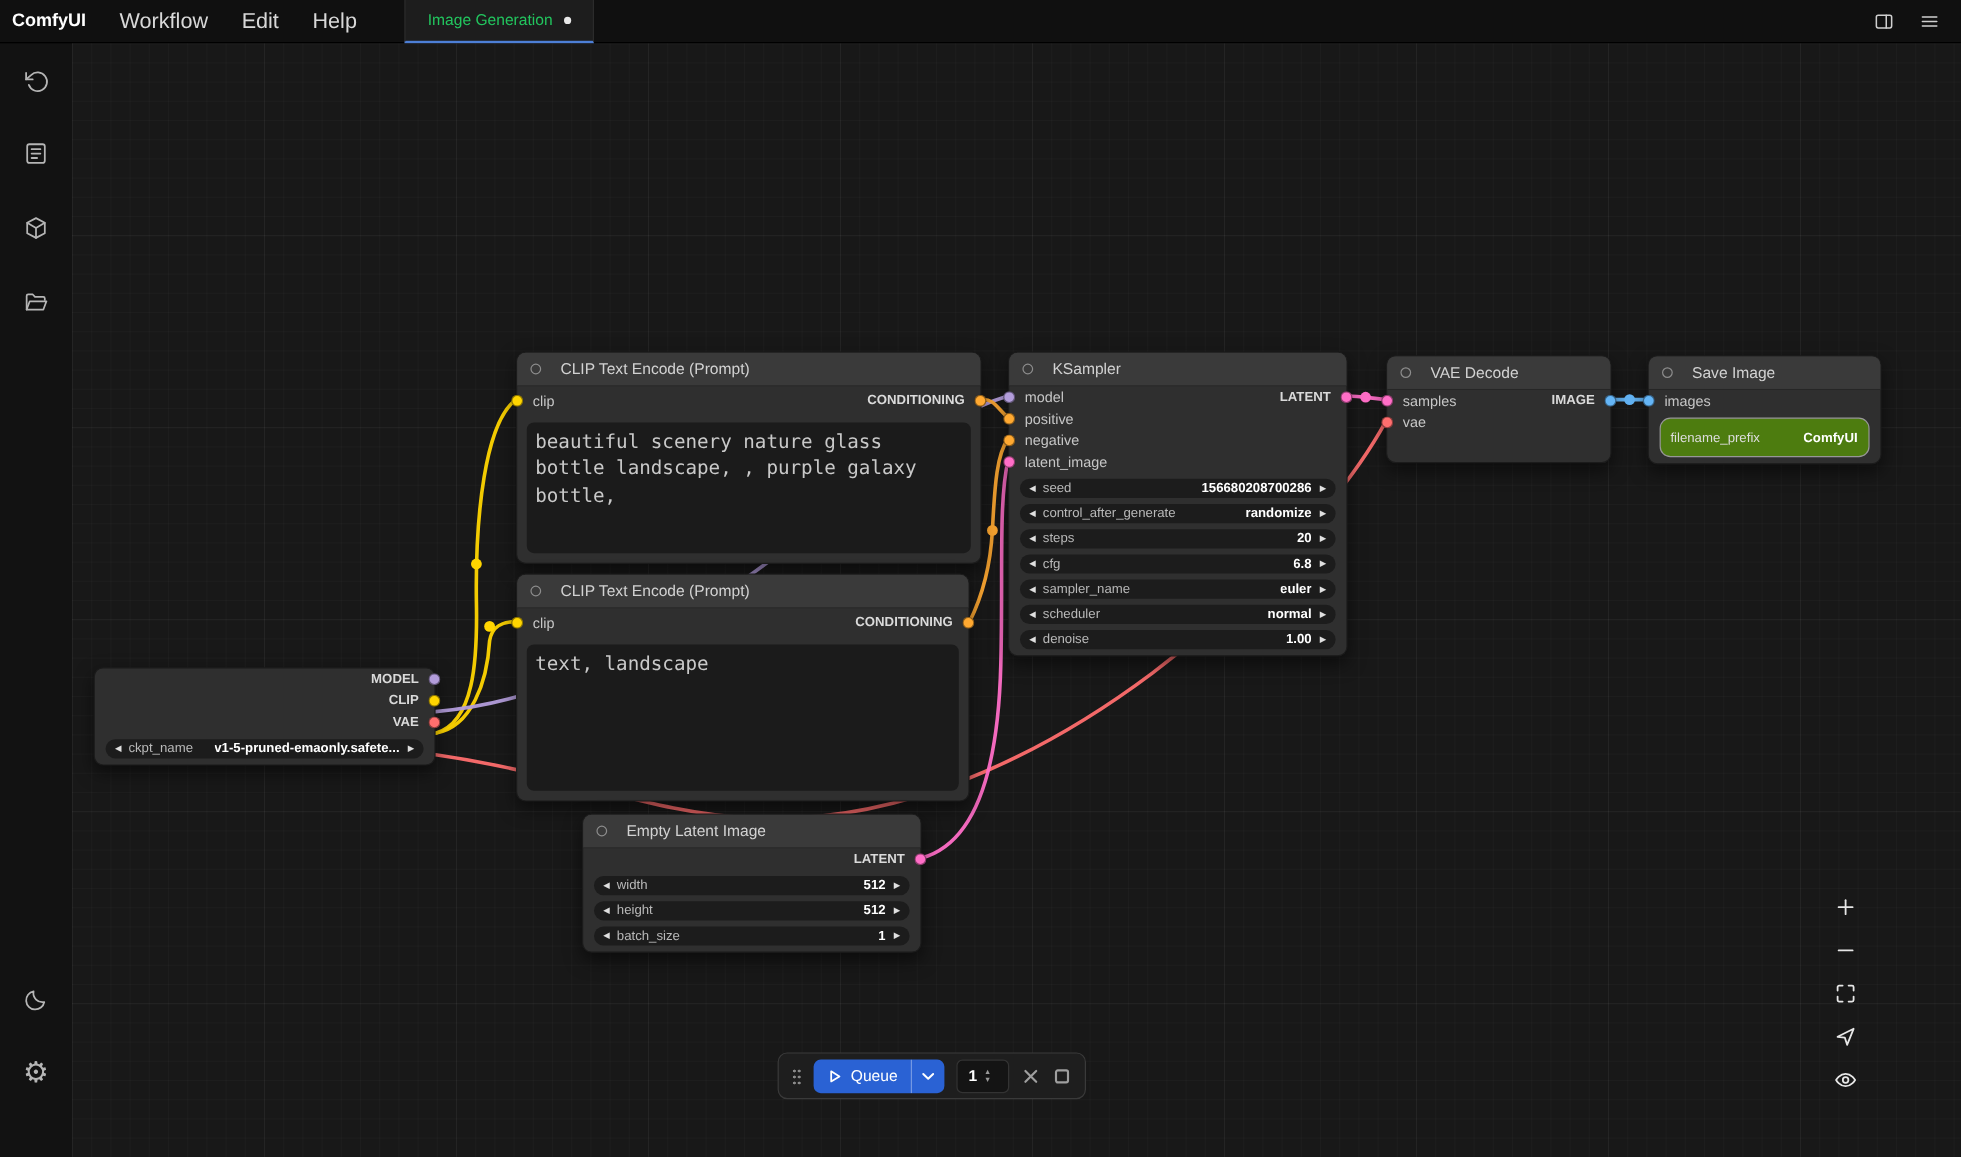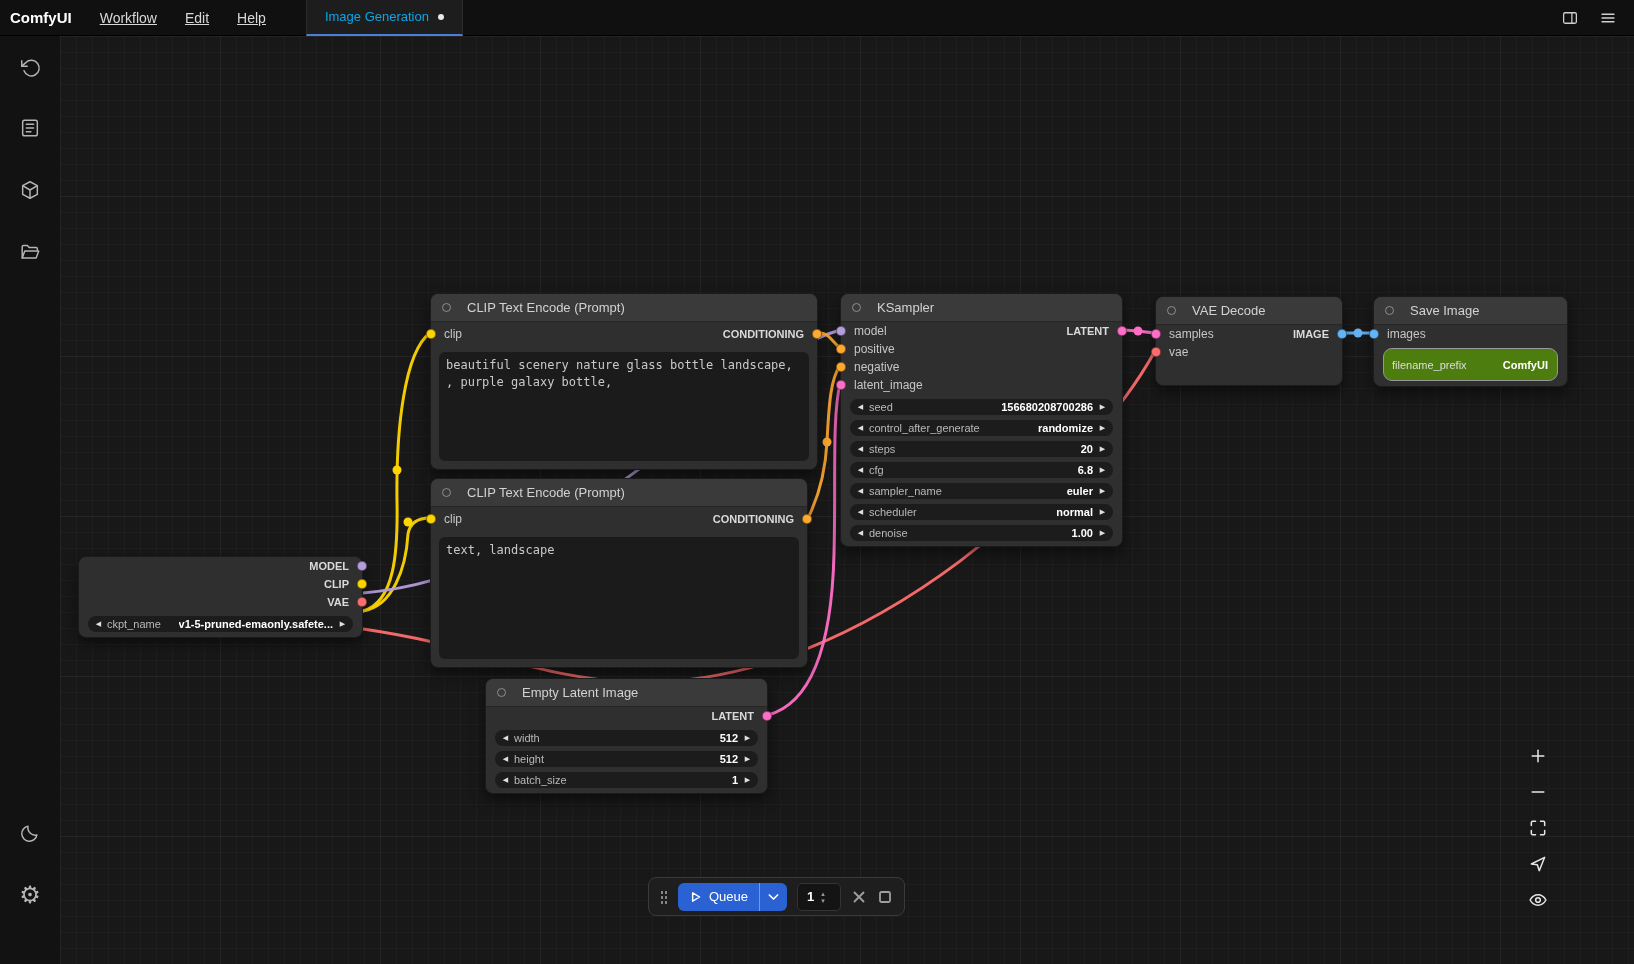--- a/index.html
+++ b/index.html
@@ -4,25 +4,25 @@
 <style>
   * { box-sizing: border-box; margin: 0; padding: 0; }
   html,body { width:1634px; height:964px; overflow:hidden; background:#111;
     font-family:"Liberation Sans", sans-serif; }
 
   
   .topbar { position:absolute; left:0; top:0; width:1634px; height:36px;
     background:#101010; display:flex; align-items:center; z-index:20;
     border-bottom:1px solid #000; }
   .logo { color:#fff; font-weight:bold; font-size:15px; padding:0 14px 0 10px; }
-  .menu-item { color:#d8d8d8; font-size:14px; padding:0 14px; height:36px;
-    display:flex; align-items:center; cursor:pointer;text-decoration:underline; }
+  .menu-item { color:#d8d8d8; font-size:18px; padding:0 14px; height:36px;
+    display:flex; align-items:center; cursor:pointer; }
   .tab { margin-left:26px; height:36px; display:flex; align-items:center; gap:9px;
     padding:0 18px; background:#1d1d1d; border-left:1px solid #2b2b2b;
-    border-right:1px solid #2b2b2b; border-bottom:2px solid #4d7fd6; color:#0ea5e9;
+    border-right:1px solid #2b2b2b; border-bottom:2px solid #4d7fd6; color:#22c55e;
     font-size:13px; cursor:pointer; }
   .tab-dot { width:6px; height:6px; border-radius:50%; background:#e8e8e8; }
   .topbar-right { margin-left:auto; display:flex; align-items:center; gap:10px;
     padding-right:12px; }
   .icon-btn { width:28px; height:28px; display:flex; align-items:center;
     justify-content:center; color:#cfcfcf; cursor:pointer; border-radius:4px; }
   .icon-btn svg { width:18px; height:18px; stroke:currentColor; fill:none;
     stroke-width:1.7; stroke-linecap:round; stroke-linejoin:round; }
 
   
@@ -76,21 +76,21 @@
     cursor:pointer; }
   .arr { width:11px; text-align:center; color:#e0e0e0; font-size:7px; }
   .arr.left::before { content:"◀"; } .arr.right::before { content:"▶"; }
   .wlabel { margin-left:3px; white-space:nowrap; }
   .wvalue { margin-left:auto; margin-right:4px; color:#fff; font-weight:bold;
     white-space:nowrap; overflow:hidden; text-overflow:ellipsis; }
   .widget.text-widget { background:#4d7c0f; border:1px solid #979797; height:33px; }
   .widget.text-widget .wlabel { color:#ddd; }
 
   .textbox { margin:6px 8px 8px; background:#1b1b1b; border-radius:6px;
-    padding:5px 7px; font-family:"DejaVu Sans Mono", monospace; font-size:12px;
+    padding:5px 7px; font-family:"DejaVu Sans Mono", monospace; font-size:16px;
     color:#c9c9c9; line-height:1.4; overflow:hidden; cursor:text; }
   .spacer24 { height:24px; }
 
   
   .queue-bar { position:absolute; left:588px; top:841px; height:39px; z-index:6;
     background:#1e1e1e; border:1px solid #3a3a3a; border-radius:8px;
     display:flex; align-items:center; gap:10px; padding:14px 11px; }
   .drag-dots { width:8px; height:14px; cursor:grab;
     background-image:radial-gradient(circle, #8a8a8a 1.1px, transparent 1.35px);
     background-size:4px 5px; }

